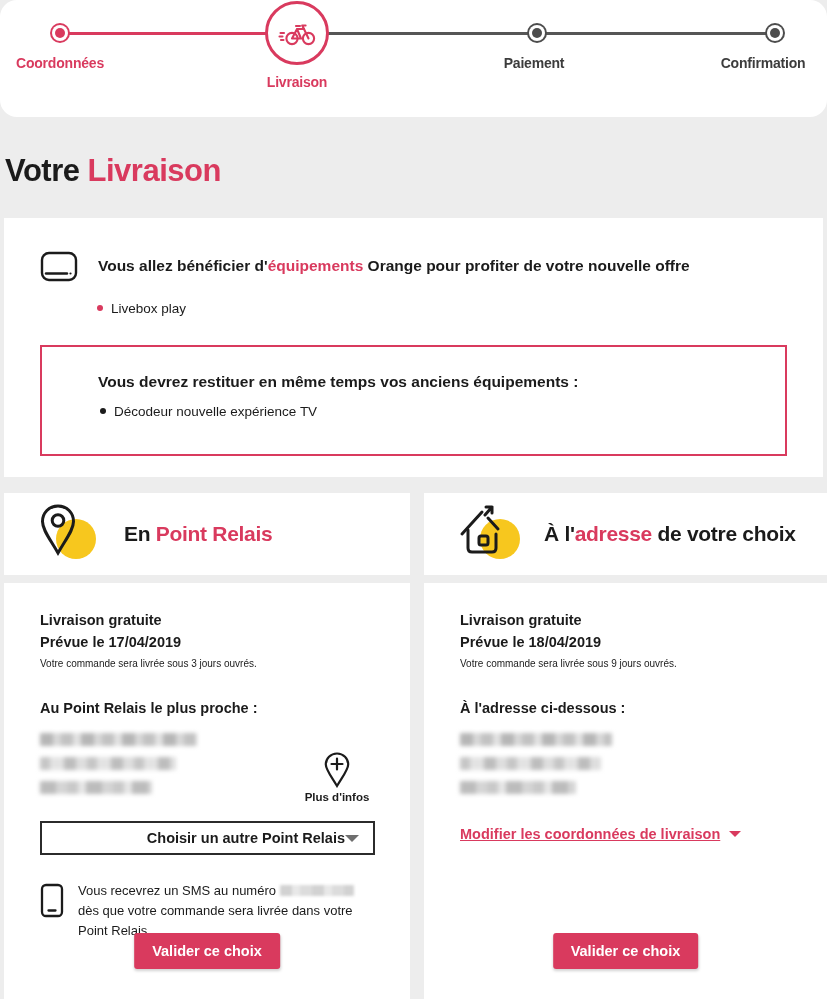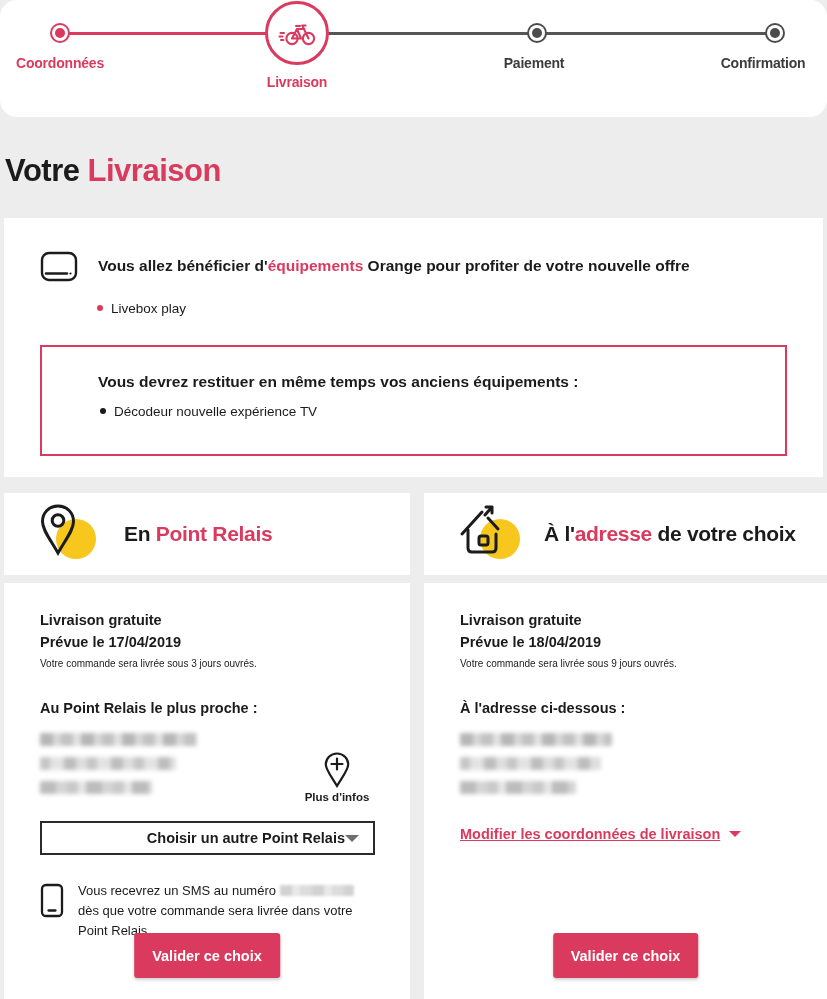--- a/index.html
+++ b/index.html
@@ -100,21 +100,21 @@
     background:repeating-linear-gradient(90deg,#d2d2d2 0 12px,#e8e8e8 12px 20px,#dcdcdc 20px 32px);
     filter:blur(1.5px);
   }
 
   .modify-link { display:inline-flex; align-items:center; margin-top:21px; cursor:pointer; }
   .modify-link span { color:#d93a5e; font-size:14.5px; font-weight:bold; text-decoration:underline; }
   .caret-pink { width:0; height:0; margin-left:9px; border-left:6px solid transparent; border-right:6px solid transparent; border-top:6px solid #d93a5e; }
 
   .validate-btn {
     position:absolute; top:350px; left:50%; transform:translateX(-50%);
-    min-width:130px; height:45px; padding:0 18px;
+    min-width:130px; height:36px; padding:0 18px;
     background:#d93a5e; color:#fff; border:none; border-radius:3px;
     font-family:"Liberation Sans", sans-serif; font-size:14.5px; font-weight:bold;
     box-shadow:0 2px 3px rgba(0,0,0,0.18); cursor:pointer; white-space:nowrap;
   }
 </style>
 </head>
 <body>
 
 <div class="stepper">
   <div class="track gray"></div>

